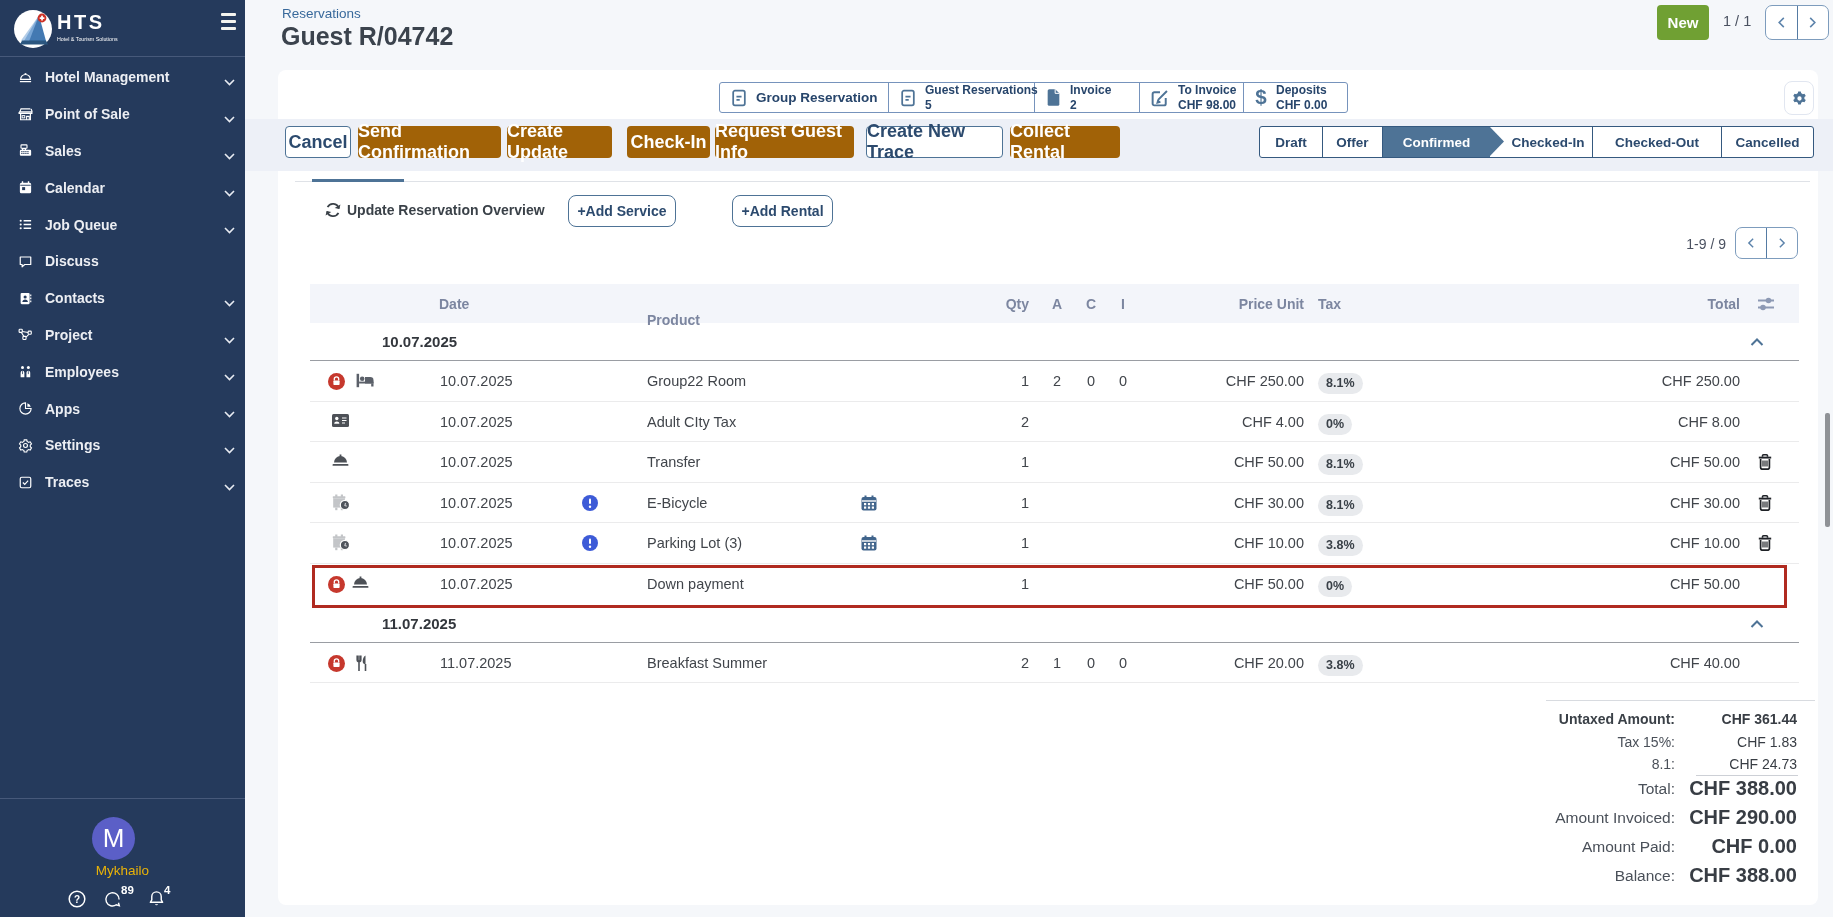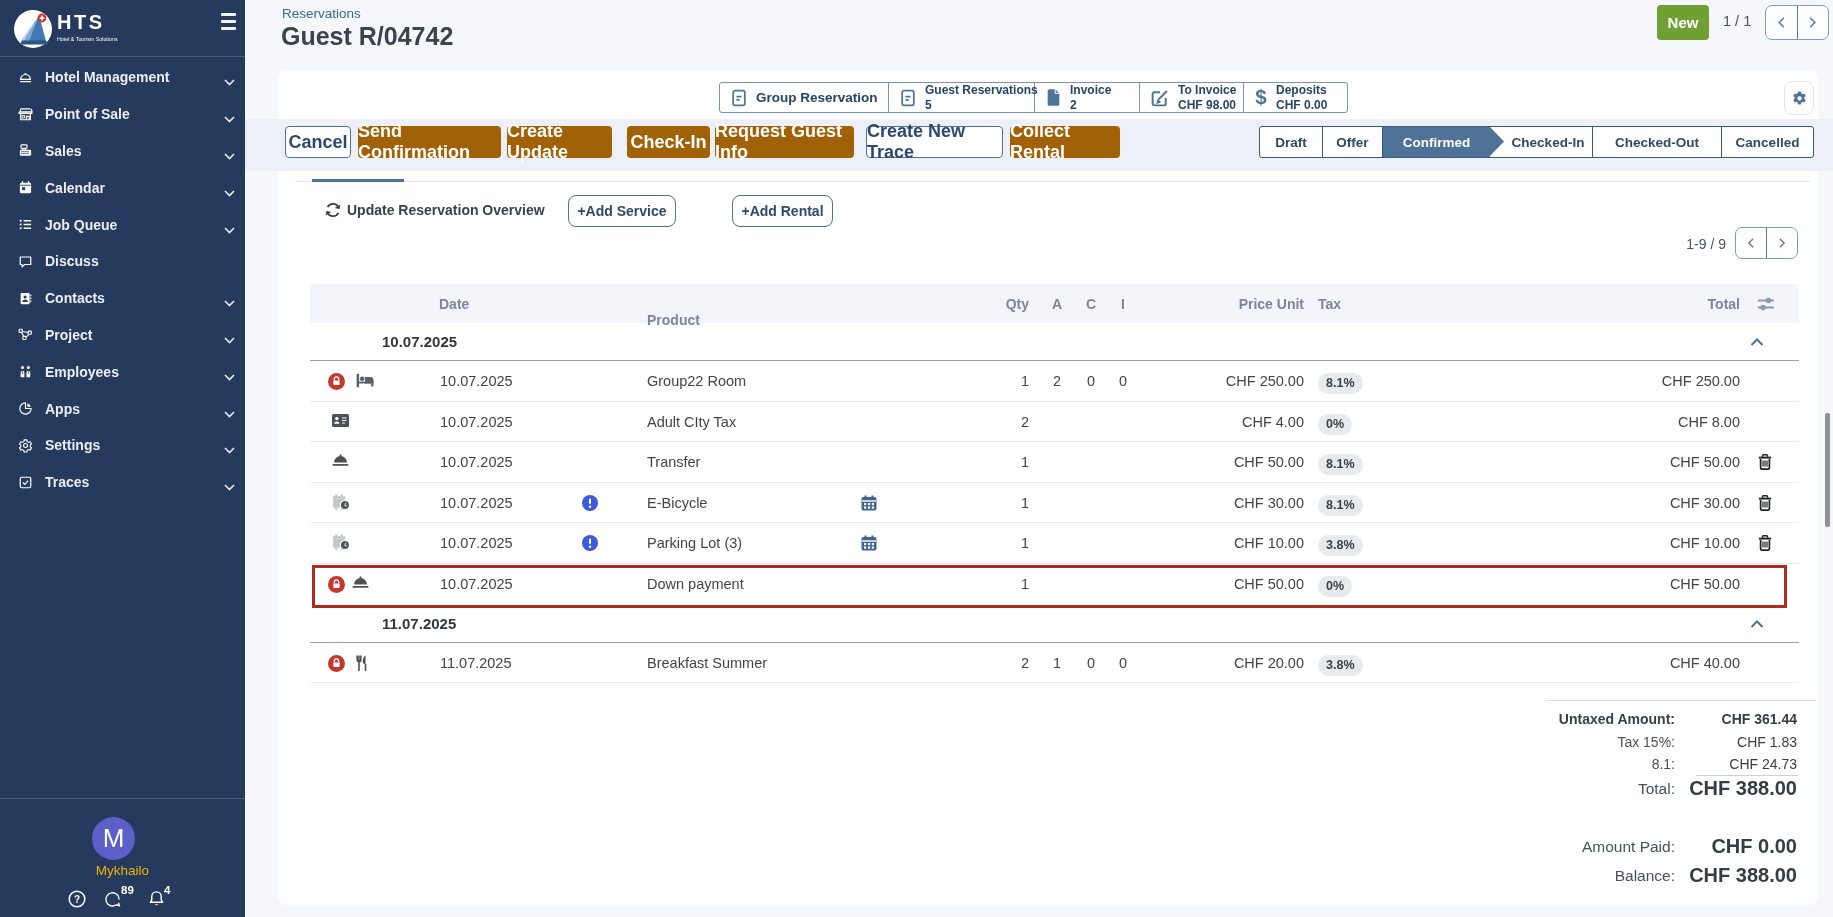--- a/index.html
+++ b/index.html
@@ -651,20 +651,24 @@
       </div>
     <div class="trow" style="top:585px;">
         <span class="tlab">8.1:</span>
         <span class="tval">CHF&nbsp;24.73</span>
       </div>
     <div style="position:absolute; left:1418px; top:604px; width:102px; height:1px; background:#cdd0d6;"></div>
     <div class="trow big" style="top:609px;">
         <span class="tlab">Total:</span>
         <span class="tval">CHF&nbsp;388.00</span>
       </div>
+    <div class="trow big" style="top:638px;">
+        <span class="tlab">Amount Invoiced:</span>
+        <span class="tval">CHF&nbsp;290.00</span>
+      </div>
     <div class="trow big" style="top:667px;">
         <span class="tlab">Amount Paid:</span>
         <span class="tval">CHF&nbsp;0.00</span>
       </div>
     <div class="trow big" style="top:696px;">
         <span class="tlab">Balance:</span>
         <span class="tval">CHF&nbsp;388.00</span>
       </div>
   </div>
 </div>

